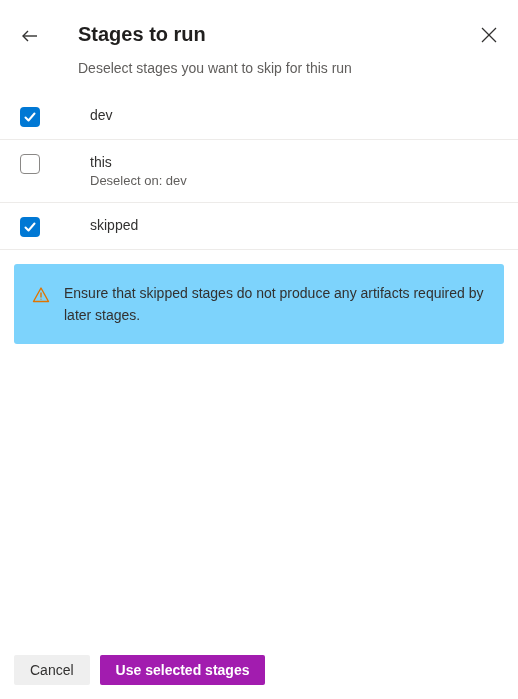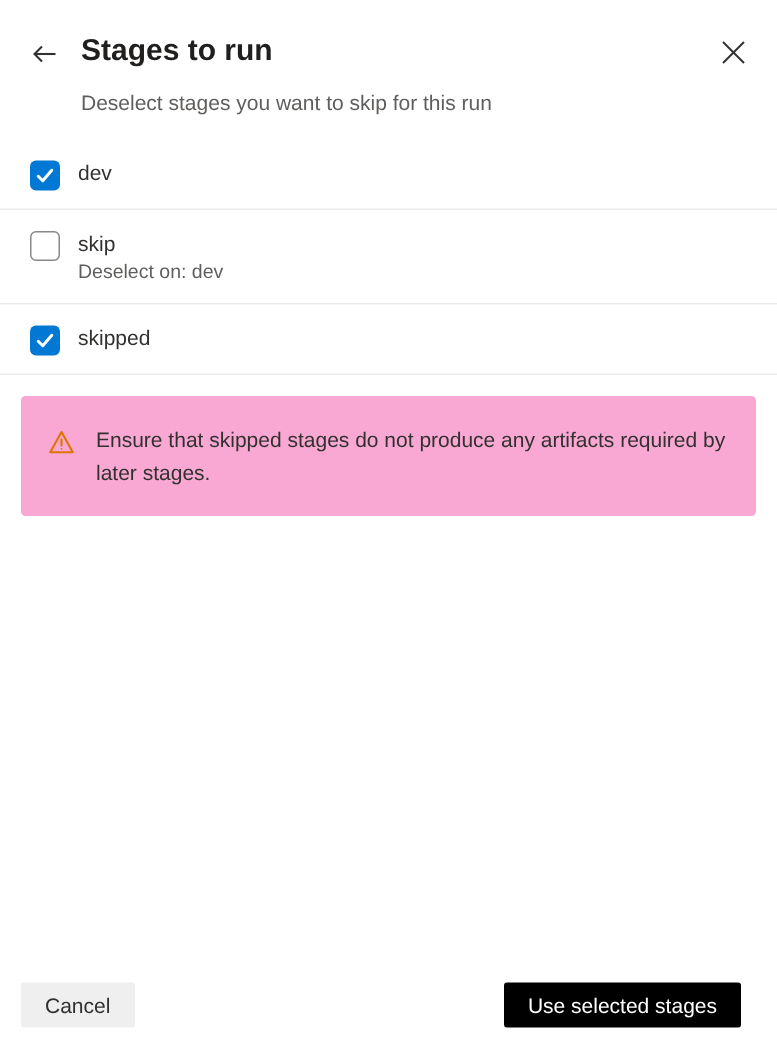--- a/index.html
+++ b/index.html
@@ -13,20 +13,21 @@
       height: 699px;
       background: #ffffff;
       display: flex;
       flex-direction: column;
       color: #323130;
     }
     .header {
       display: flex;
       align-items: flex-start;
       padding: 20px 20px 16px 20px;
+      gap: 24px;
     }
     .back-icon {
       flex-shrink: 0;
       width: 20px;
       height: 20px;
       margin-top: 6px;
       margin-right: 14px;
       cursor: pointer;
     }
     .header-text {
@@ -81,34 +82,35 @@
       background: #ffffff;
       border: 1.5px solid #8a8886;
     }
     .checkbox svg {
       width: 14px;
       height: 14px;
     }
     .stage-info {
       display: flex;
       flex-direction: column;
+      margin-left: 38px;
     }
     .stage-name {
       font-size: 14px;
       color: #323130;
       line-height: 20px;
     }
     .stage-dep {
       font-size: 13px;
       color: #605e5c;
       line-height: 18px;
     }
     .warning {
       margin: 14px 14px 0 14px;
-      background: #f9a8d4;
+      background: #7dd3fc;
       border-radius: 3px;
       padding: 18px 18px;
       display: flex;
       align-items: flex-start;
       gap: 14px;
     }
     .warning-icon {
       flex-shrink: 0;
       width: 18px;
       height: 18px;
@@ -117,39 +119,40 @@
     .warning-text {
       font-size: 14px;
       color: #323130;
       line-height: 22px;
     }
     .spacer {
       flex: 1;
     }
     .footer {
       display: flex;
-      justify-content: space-between;
+      justify-content: flex-start;
       gap: 10px;
-      padding: 12px 24px 14px 14px;
+      padding: 12px 12px 14px 14px;
     }
     .btn {
       font-family: inherit;
       font-size: 14px;
       padding: 7px 16px;
       border: none;
       cursor: pointer;
       border-radius: 2px;
     }
     .btn-secondary {
       background: #efefef;
       color: #323130;
     }
     .btn-primary {
-      background: #000000;
+      background: #a21caf;
       color: #ffffff;
+      font-weight: bold;
     }
   </style>
 </head>
 <body>
 
 <div class="header">
   <span class="back-icon">
     <svg viewBox="0 0 20 20" fill="none" stroke="#323130" stroke-width="1.4">
       <path d="M3 10h14"></path>
       <path d="M8 5l-5 5 5 5"></path>
@@ -176,21 +179,21 @@
       </svg>
     </span>
     <div class="stage-info">
       <span class="stage-name">dev</span>
     </div>
   </div>
 
   <div class="stage-row">
     <span class="checkbox unchecked"></span>
     <div class="stage-info">
-      <span class="stage-name">skip</span>
+      <span class="stage-name">this</span>
       <span class="stage-dep">Deselect on: dev</span>
     </div>
   </div>
 
   <div class="stage-row">
     <span class="checkbox checked">
       <svg viewBox="0 0 14 14" fill="none" stroke="#ffffff" stroke-width="2" stroke-linecap="round" stroke-linejoin="round">
         <path d="M2.5 7.5l3 3 6-7"></path>
       </svg>
     </span>

